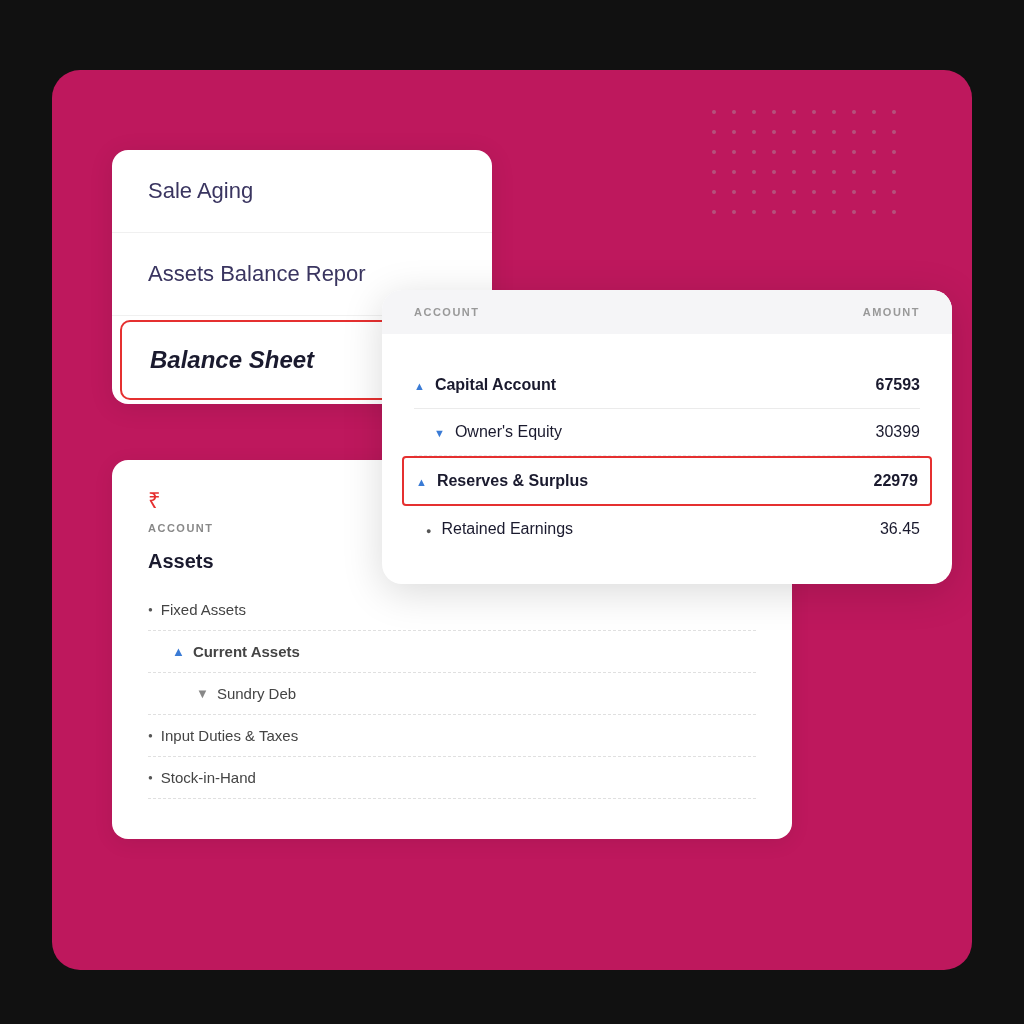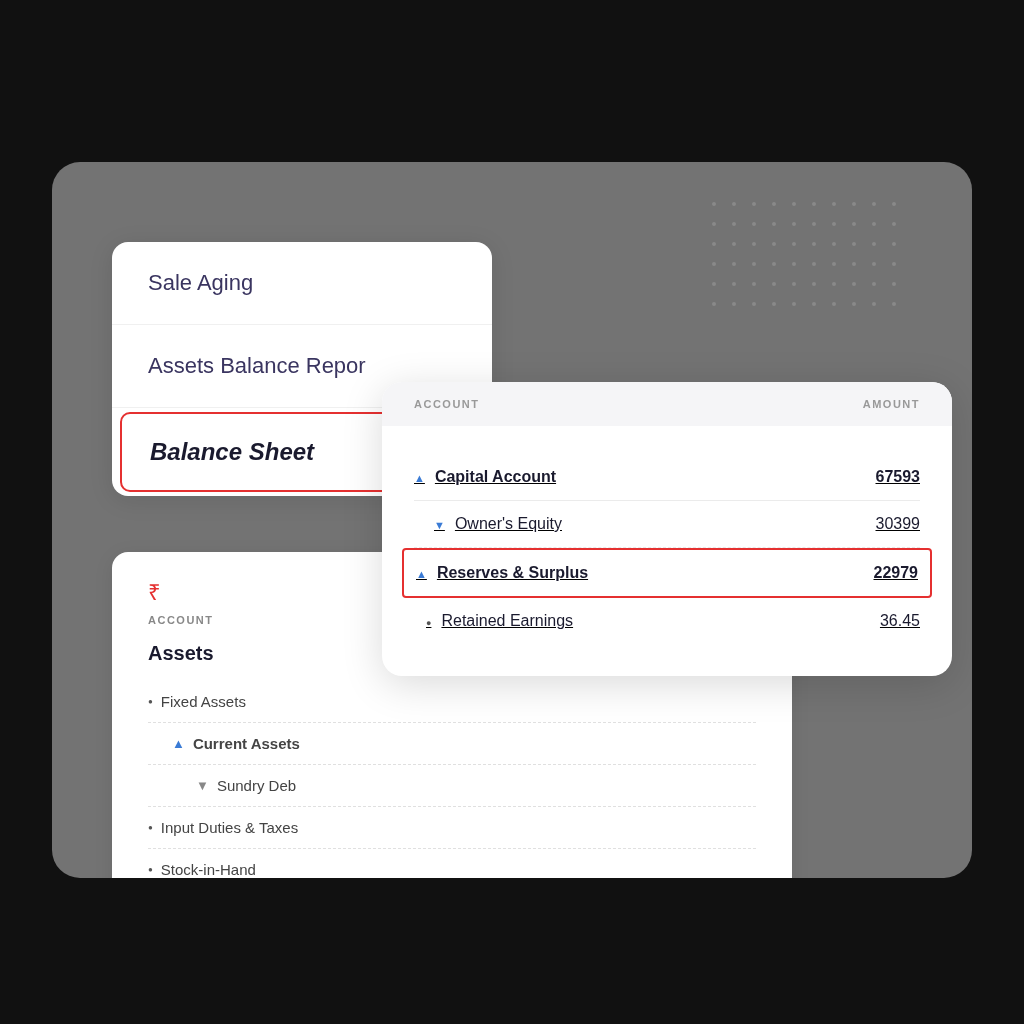--- a/index.html
+++ b/index.html
@@ -9,22 +9,22 @@
       display: flex;
       align-items: center;
       justify-content: center;
       width: 1024px;
       height: 1024px;
       font-family: 'Segoe UI', Arial, sans-serif;
     }
 
     .outer-container {
       width: 920px;
-      height: 716px;
-      background: #737373;
+      height: 900px;
+      background: #be185d;
       border-radius: 28px;
       position: relative;
       overflow: hidden;
       margin-top: 16px;
     }
 
     
     .dot-pattern {
       position: absolute;
       top: 40px;
@@ -183,21 +183,20 @@
       color: #1a1a2e;
       margin-bottom: 24px;
     }
 
     .eq-row {
       display: flex;
       justify-content: space-between;
       align-items: flex-start;
       padding: 14px 0;
       border-bottom: 1px solid #ebebeb;
-      text-decoration: underline;
     }
 
     .eq-row:last-child {
       border-bottom: none;
     }
 
     .eq-row.highlighted {
       border: 2px solid #e53030;
       border-radius: 4px;
       padding: 14px 12px;

